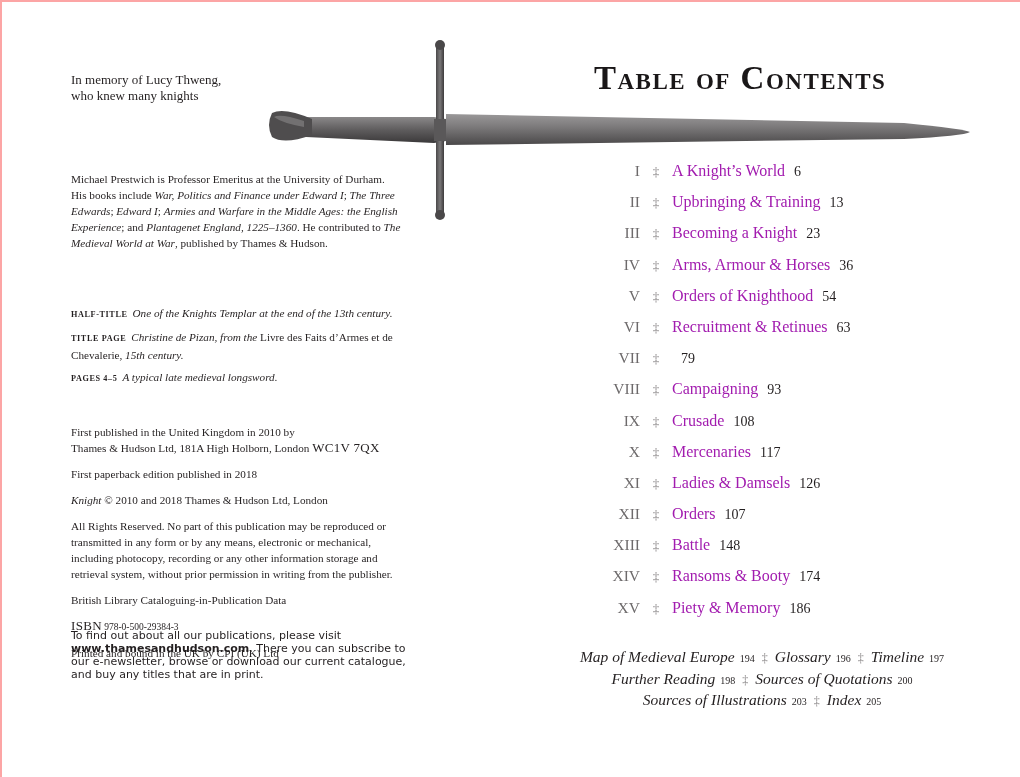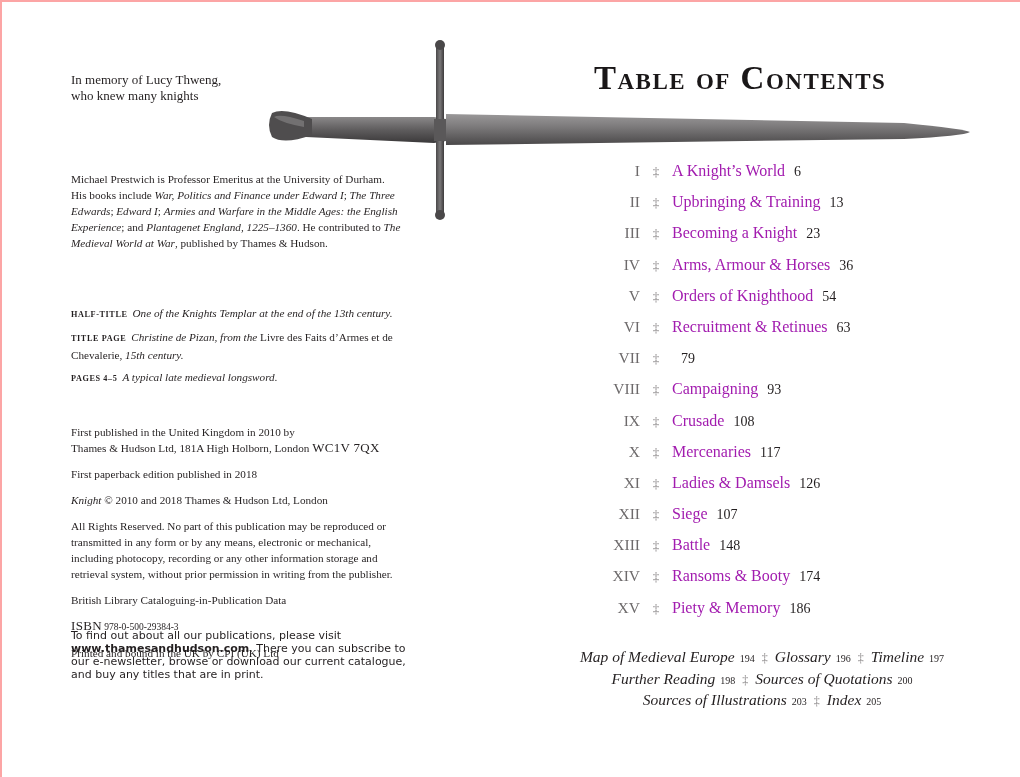--- a/index.html
+++ b/index.html
@@ -176,21 +176,21 @@
       </div>
       <div class="toc-row">
         <span class="toc-num">XI</span>
         <span class="toc-dagger">‡</span>
         <span class="toc-chapter">Ladies &amp; Damsels</span>
         <span class="toc-page">126</span>
       </div>
       <div class="toc-row">
         <span class="toc-num">XII</span>
         <span class="toc-dagger">‡</span>
-        <span class="toc-chapter">Siege</span>
+        <span class="toc-chapter">Orders</span>
         <span class="toc-page">107</span>
       </div>
       <div class="toc-row">
         <span class="toc-num">XIII</span>
         <span class="toc-dagger">‡</span>
         <span class="toc-chapter">Battle</span>
         <span class="toc-page">148</span>
       </div>
       <div class="toc-row">
         <span class="toc-num">XIV</span>

